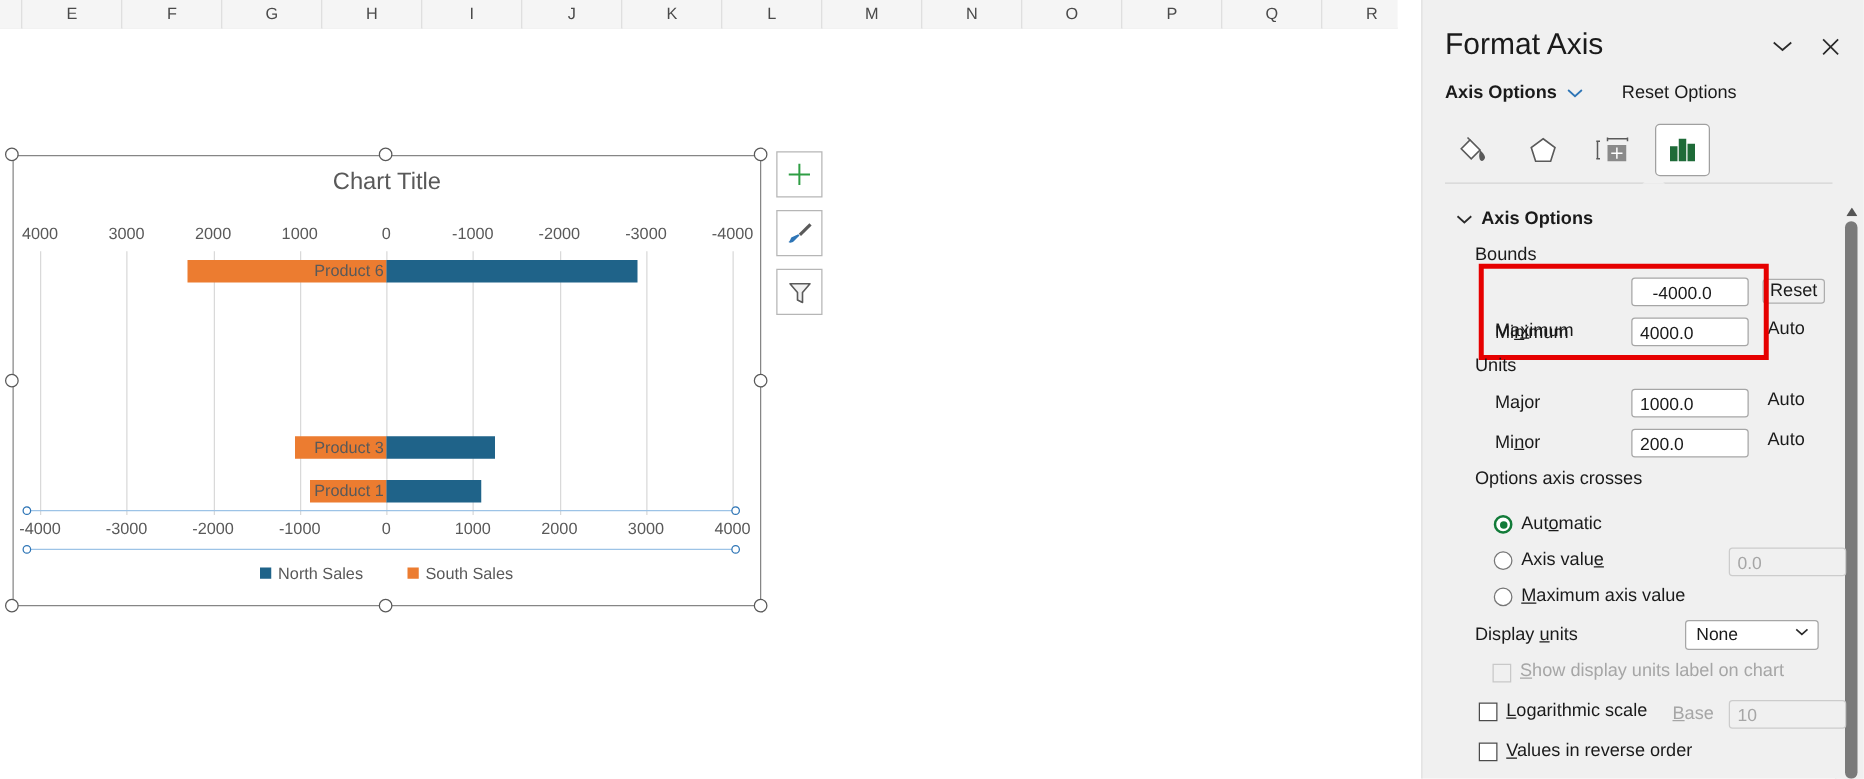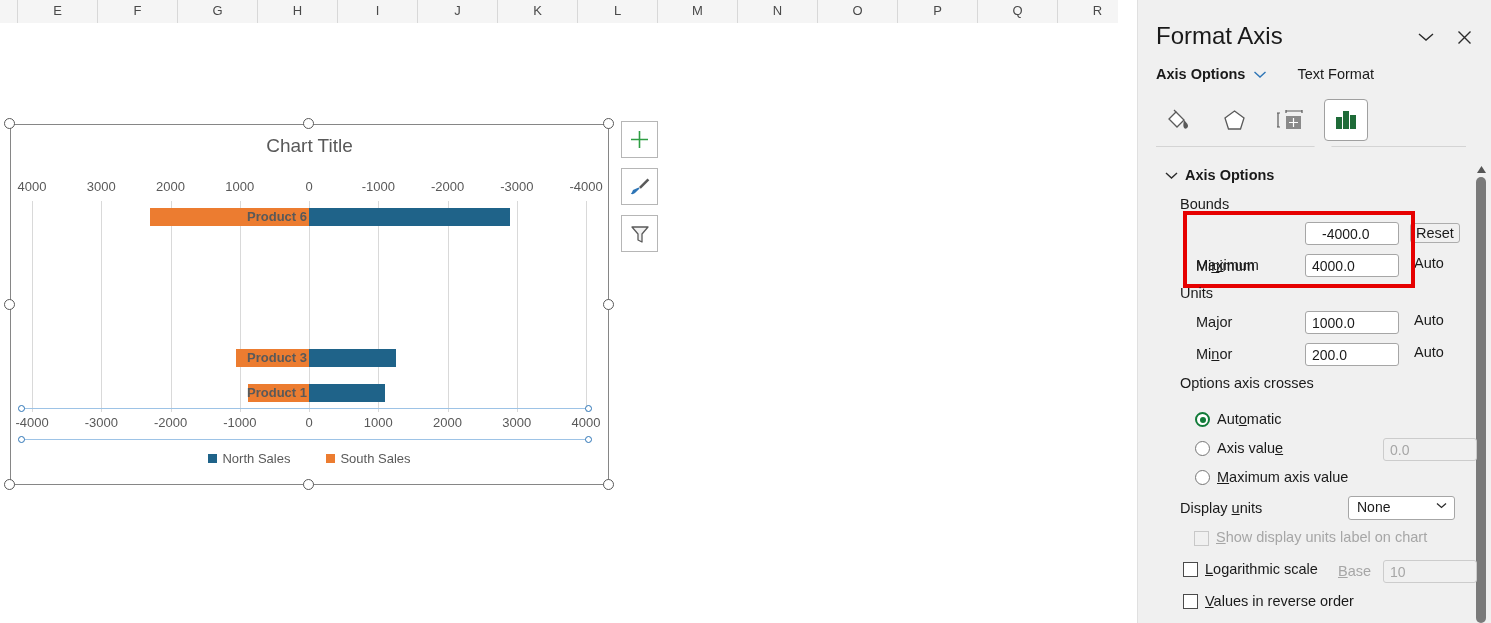--- a/index.html
+++ b/index.html
@@ -71,21 +71,21 @@
   }
 
   #plot-area {
     position: absolute; left: 21px; top: 76px; width: 554px; height: 211px;
   }
   .gridline {
     position: absolute; top: 0; width: 1px; height: 100%;
     background: #d9d9d9;
   }
   .bar-row {
-    position: absolute; left: 0; width: 100%; height: 33px; font-weight: bold;
+    position: absolute; left: 0; width: 100%; height: 33px;
   }
   .bar {
     position: absolute; height: 18px; top: 7px;
   }
   .bar.north { background: #1f6389; }
   .bar.south { background: #ec7c30; }
   .cat-label {
     position: absolute; top: 7px; height: 18px; line-height: 18px;
     font-size: 13px; color: #595959; white-space: nowrap;
     transform: translateX(-100%); padding-right: 2px;
@@ -381,21 +381,21 @@
     <svg width="15" height="15" viewBox="0 0 15 15">
       <path d="M1.5 1.5 L13.5 13.5 M13.5 1.5 L1.5 13.5" stroke="#2b2b2b" stroke-width="1.4"></path>
     </svg>
   </div>
 
   <div id="pane-tabs">
     <span id="tab-axis-options">Axis Options</span>
     <svg width="14" height="9" viewBox="0 0 14 9">
       <path d="M1.5 2 L7 7 L12.5 2" stroke="#2e75b6" stroke-width="1.4" fill="none"></path>
     </svg>
-    <span id="tab-text-options">Text Format</span>
+    <span id="tab-text-options">Reset Options</span>
   </div>
 
   <div id="icon-row">
     <div class="pane-icon">
       <svg width="27" height="25" viewBox="0 0 27 25">
         <path d="M4 11 L11 4 L19 12 L12 19 Z" fill="#ffffff" stroke="#5a5a5a" stroke-width="1.3"></path>
         <path d="M11 4 L9 2" stroke="#5a5a5a" stroke-width="1.3"></path>
         <path d="M19 12 C23 16 24 18 22 20 C20 22 17 20 19 12 Z" fill="#5a5a5a"></path>
       </svg>
     </div>

